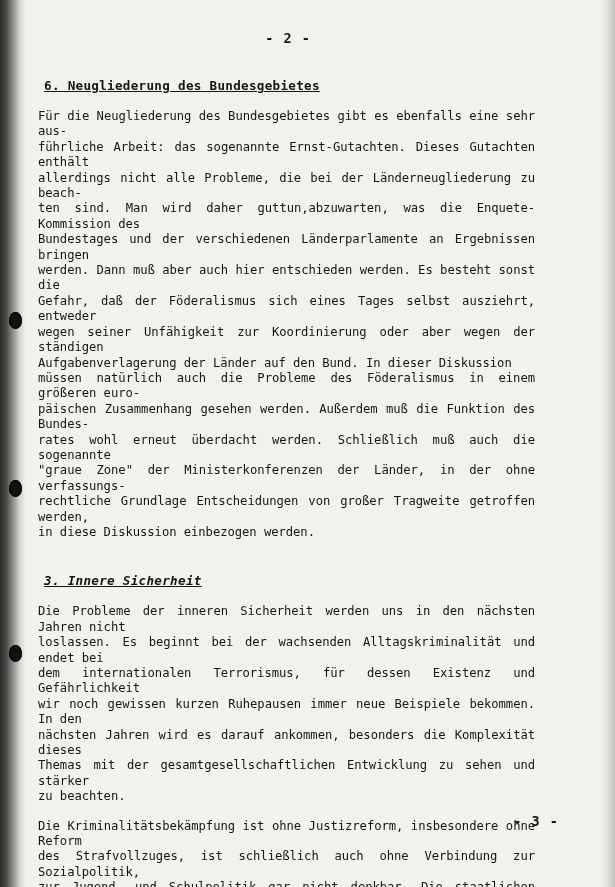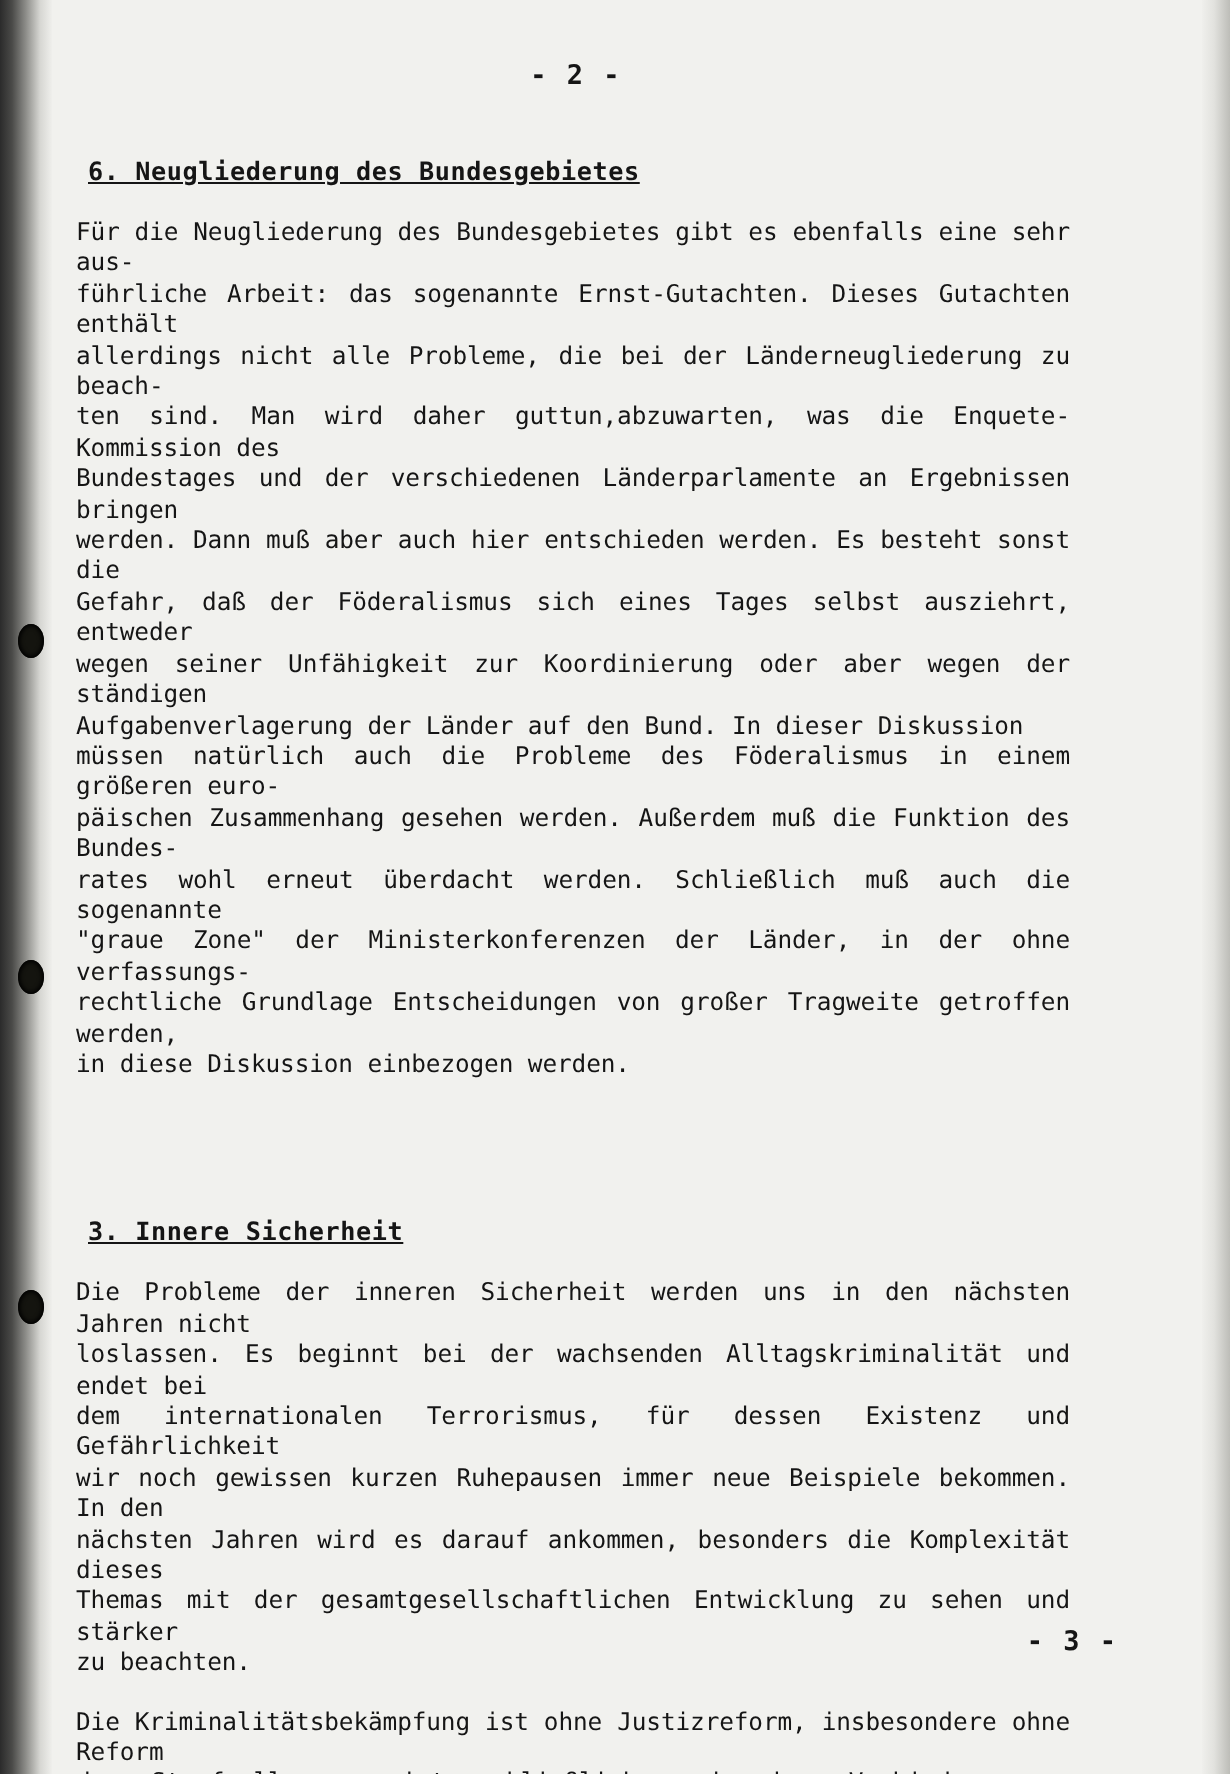--- a/index.html
+++ b/index.html
@@ -75,21 +75,22 @@
     color: #151515;
   }
   h2.section {
     font-size: 12.6px;
     font-weight: bold;
     margin: 0 0 16px 6px;
     text-decoration: underline;
     letter-spacing: 0.3px;
   }
   h2.section.second {
-    margin-top: 48px;
+    margin-top: 13px;
+    font-style: italic;
   }
   p.para {
     font-size: 12.2px;
     line-height: 15.4px;
     margin: 0 3px 14px 0;
     text-align: justify;
     letter-spacing: -0.05px;
     white-space: pre-wrap;
     text-indent: 0;
   }

